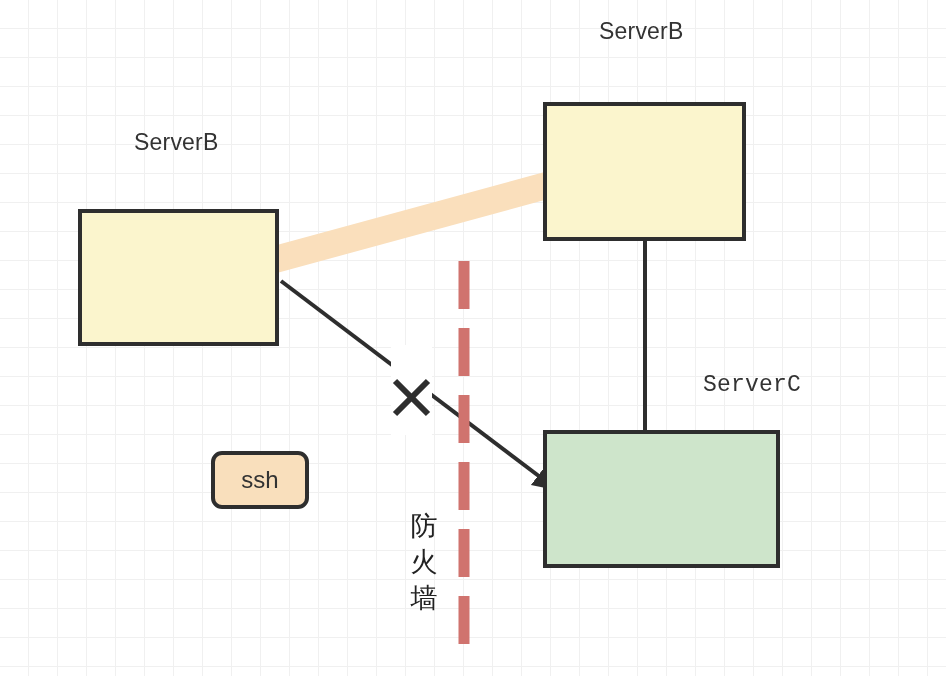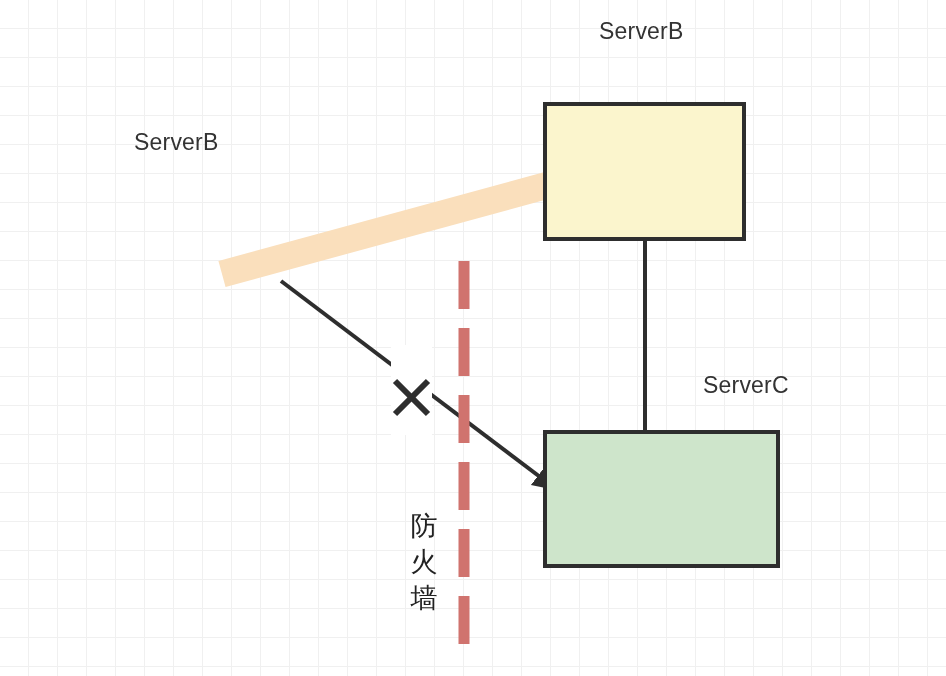--- a/index.html
+++ b/index.html
@@ -53,21 +53,21 @@
     display: flex;
     align-items: center;
     justify-content: center;
     color: #333333;
     font-size: 24px;
   }
   #ssh-a { left: 129px; top: 238px; width: 98px;  height: 58px; background: #f9dfbc; }
 
   .lbl-a { left: 134px; top: 129px; }
   .lbl-b { left: 599px; top: 18px; text-align: right;  }
-  .lbl-c { left: 703px; top: 372px; }
+  .lbl-c { left: 703px; top: 372px; font-family: Liberation Mono, monospace; }
 
   #firewall-label {
     position: absolute;
     left: 407px;
     top: 508px;
     width: 34px;
     color: #222222;
     font-size: 27px;
     line-height: 1.33;
     text-align: center;
@@ -97,20 +97,23 @@
 
     <g stroke="#2e2e2e" stroke-width="6" stroke-linecap="butt">
       <line x1="395" y1="381" x2="428" y2="414"></line>
       <line x1="428" y1="381" x2="395" y2="414"></line>
     </g>
 
     <line x1="464" y1="261" x2="464" y2="660" stroke="#d0736e" stroke-width="11" stroke-dasharray="48 19" stroke-linecap="butt"></line>
   </svg>
 
   <div class="lbl lbl-a">ServerB</div>
+  <div class="server-box" id="server-a-box">
+    <div class="inner-box" id="ssh-a">ssh</div>
+  </div>
 
   <div class="lbl lbl-b">ServerB</div>
   <div class="server-box" id="server-b-box">
     
   </div>
 
   <div class="lbl lbl-c">ServerC</div>
   <div class="server-box" id="server-c-box">
     
   </div>

